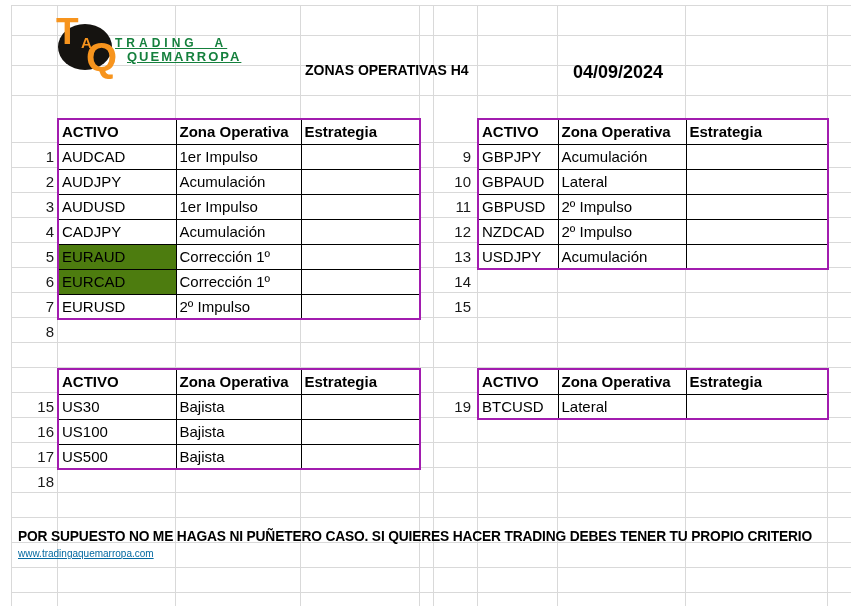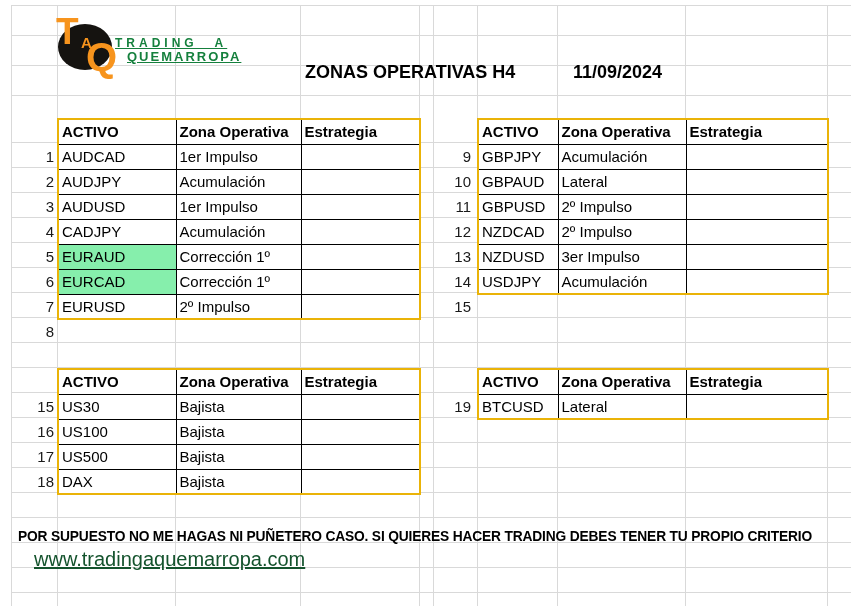--- a/index.html
+++ b/index.html
@@ -18,50 +18,50 @@
   .logo{position:absolute;left:0;top:0;}
   .logo-circle{position:absolute;left:58px;top:24px;width:54px;height:46px;background:#151310;border-radius:50%;}
   .logo-letter{position:absolute;color:#f7941d;font-weight:bold;line-height:1;}
   .logo-t{left:56px;top:13px;font-size:37px;}
   .logo-a{left:81px;top:35px;font-size:15px;}
   .logo-q{left:86px;top:37px;font-size:40px;}
   .logo-word{position:absolute;color:#15803d;font-weight:bold;white-space:nowrap;text-decoration:underline;}
   .logo-word1{left:115px;top:36px;font-size:12px;letter-spacing:4px;word-spacing:10px;}
   .logo-word2{left:127px;top:49px;font-size:13px;letter-spacing:2px;}
   
-  .sheet-title{position:absolute;left:305px;top:62px;font-size:18px;font-weight:bold;white-space:nowrap;}
+  .sheet-title{position:absolute;left:305px;top:62px;font-size:14px;font-weight:bold;white-space:nowrap;}
   .sheet-date{position:absolute;left:573px;top:62px;font-size:18px;font-weight:bold;white-space:nowrap;}
   
   table.zones{position:absolute;border-collapse:collapse;background:#fff;table-layout:fixed;}
   table.zones th,table.zones td{
     border:1px solid #000;height:25px;padding:0 3px;font-size:15px;text-align:left;
     overflow:hidden;white-space:nowrap;box-sizing:border-box;vertical-align:middle;
   }
   table.zones th{font-weight:bold;}
-  table.zones{border:2px solid #eab308;}
-  td.hl{background:#86efac;margin-left:16px;}
+  table.zones{border:2px solid #a21caf;}
+  td.hl{background:#4d7c0f;margin-left:16px;}
   .t1{left:57px;top:118px;}
   .t2{left:477px;top:118px;}
   .t3{left:57px;top:368px;}
   .t4{left:477px;top:368px;}
   .t1 .c1,.t3 .c1{width:118px;} .t1 .c2,.t3 .c2{width:125px;} .t1 .c3,.t3 .c3{width:119px;}
   .t2 .c1,.t4 .c1{width:80px;}  .t2 .c2,.t4 .c2{width:128px;} .t2 .c3,.t4 .c3{width:142px;}
   
   .nums{position:absolute;width:40px;text-align:right;font-size:15px;color:#1a1a1a;}
   .nums div{height:25px;line-height:25px;}
   .nums-t1{left:14px;top:144px;}
   .nums-t2{left:431px;top:144px;}
   .nums-t3{left:14px;top:394px;}
   .nums-t4{left:431px;top:394px;}
   
   .disclaimer{
     position:absolute;left:18px;top:527px;font-size:15.5px;font-weight:bold;white-space:nowrap;
     transform:scaleX(0.89);transform-origin:left center;letter-spacing:-0.2px;
   }
-  .site-link{position:absolute;left:34px;top:548px;font-size:20px;color:#14532d;text-decoration:underline;}
+  .site-link{position:absolute;left:18px;top:548px;font-size:10px;color:#0369a1;text-decoration:underline;}
 </style>
 </head>
 <body>
 
 <div class="sheet">
 
   <div>
     <div class="hline" style="top:5px"></div>
     <div class="hline" style="top:35px"></div>
     <div class="hline" style="top:65px"></div>
@@ -82,21 +82,21 @@
   <div class="logo">
     <div class="logo-circle"></div>
     <div class="logo-letter logo-t">T</div>
     <div class="logo-letter logo-a">A</div>
     <div class="logo-letter logo-q">Q</div>
     <div class="logo-word logo-word1">TRADING A</div>
     <div class="logo-word logo-word2">QUEMARROPA</div>
   </div>
 
   <div class="sheet-title">ZONAS OPERATIVAS H4</div>
-  <div class="sheet-date">11/09/2024</div>
+  <div class="sheet-date">04/09/2024</div>
 
   <div class="nums nums-t1">
     <div>1</div>
     <div>2</div>
     <div>3</div>
     <div>4</div>
     <div>5</div>
     <div>6</div>
     <div>7</div>
     <div>8</div>
@@ -186,25 +186,20 @@
       <td class="c1">GBPUSD</td>
       <td class="c2">2º Impulso</td>
       <td class="c3"></td>
     </tr>
     <tr>
       <td class="c1">NZDCAD</td>
       <td class="c2">2º Impulso</td>
       <td class="c3"></td>
     </tr>
     <tr>
-      <td class="c1">NZDUSD</td>
-      <td class="c2">3er Impulso</td>
-      <td class="c3"></td>
-    </tr>
-    <tr>
       <td class="c1">USDJPY</td>
       <td class="c2">Acumulación</td>
       <td class="c3"></td>
     </tr>
   </tbody>
     </table>
 
   <table class="zones t3">
     <tbody>
         <tr>
@@ -220,25 +215,20 @@
     <tr>
       <td class="c1">US100</td>
       <td class="c2">Bajista</td>
       <td class="c3"></td>
     </tr>
     <tr>
       <td class="c1">US500</td>
       <td class="c2">Bajista</td>
       <td class="c3"></td>
     </tr>
-    <tr>
-      <td class="c1">DAX</td>
-      <td class="c2">Bajista</td>
-      <td class="c3"></td>
-    </tr>
   </tbody>
     </table>
 
   <table class="zones t4">
     <tbody>
         <tr>
       <th class="c1">ACTIVO</th>
       <th class="c2">Zona Operativa</th>
       <th class="c3">Estrategia</th>
     </tr>

